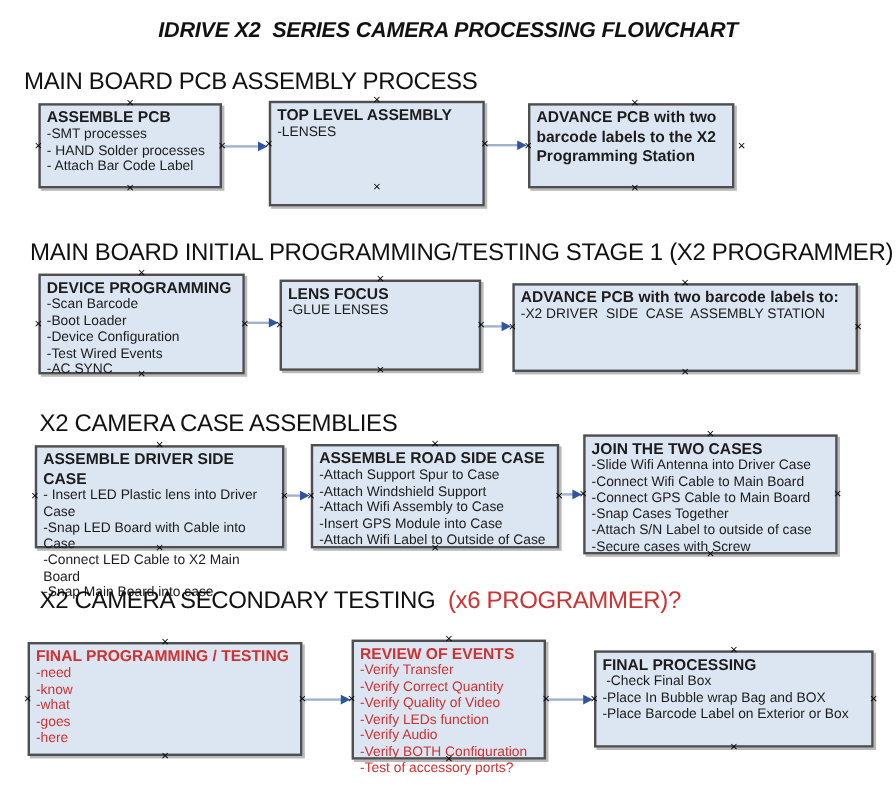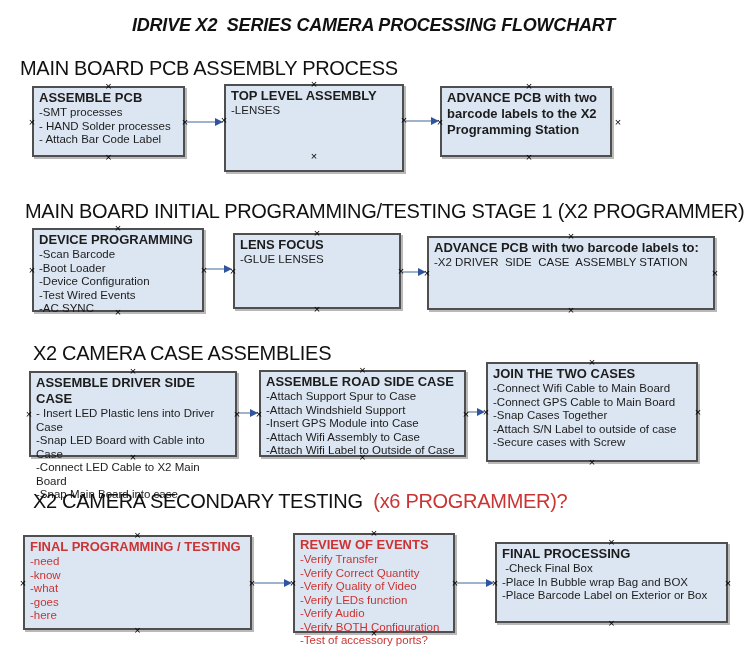--- a/index.html
+++ b/index.html
@@ -125,30 +125,31 @@
         <div class="fc-item">-Snap Main Board into case</div>
       </div>
       <div class="handle" style="left: 128px; top: 366px;">×</div>
       <div class="handle" style="left: 128px; top: 452px;">×</div>
       <div class="handle" style="left: 24px; top: 409px;">×</div>
       <div class="handle" style="left: 232px; top: 409px;">×</div>
       <div class="fc-box" style="left: 259px; top: 370px; width: 207px; height: 87px;">
         <div class="fc-title">ASSEMBLE ROAD SIDE CASE</div>
         <div class="fc-item">-Attach Support Spur to Case</div>
         <div class="fc-item">-Attach Windshield Support</div>
+        <div class="fc-item">-Attach Wifi Assembly to Case</div>
         <div class="fc-item">-Insert GPS Module into Case</div>
-        <div class="fc-item">-Attach Wifi Assembly to Case</div>
         <div class="fc-item">-Attach Wifi Label to Outside of Case</div>
       </div>
       <div class="handle" style="left: 357.5px; top: 365px;">×</div>
       <div class="handle" style="left: 357.5px; top: 452px;">×</div>
       <div class="handle" style="left: 254px; top: 408.5px;">×</div>
       <div class="handle" style="left: 461px; top: 408.5px;">×</div>
       <div class="fc-box" style="left: 486px; top: 362px; width: 212px; height: 100px;">
         <div class="fc-title">JOIN THE TWO CASES</div>
+        <div class="fc-item">-Slide Wifi Antenna into Driver Case</div>
         <div class="fc-item">-Connect Wifi Cable to Main Board</div>
         <div class="fc-item">-Connect GPS Cable to Main Board</div>
         <div class="fc-item">-Snap Cases Together</div>
         <div class="fc-item">-Attach S/N Label to outside of case</div>
         <div class="fc-item">-Secure cases with Screw</div>
       </div>
       <div class="handle" style="left: 587px; top: 357px;">×</div>
       <div class="handle" style="left: 587px; top: 457px;">×</div>
       <div class="handle" style="left: 481px; top: 407px;">×</div>
       <div class="handle" style="left: 693px; top: 407px;">×</div>

